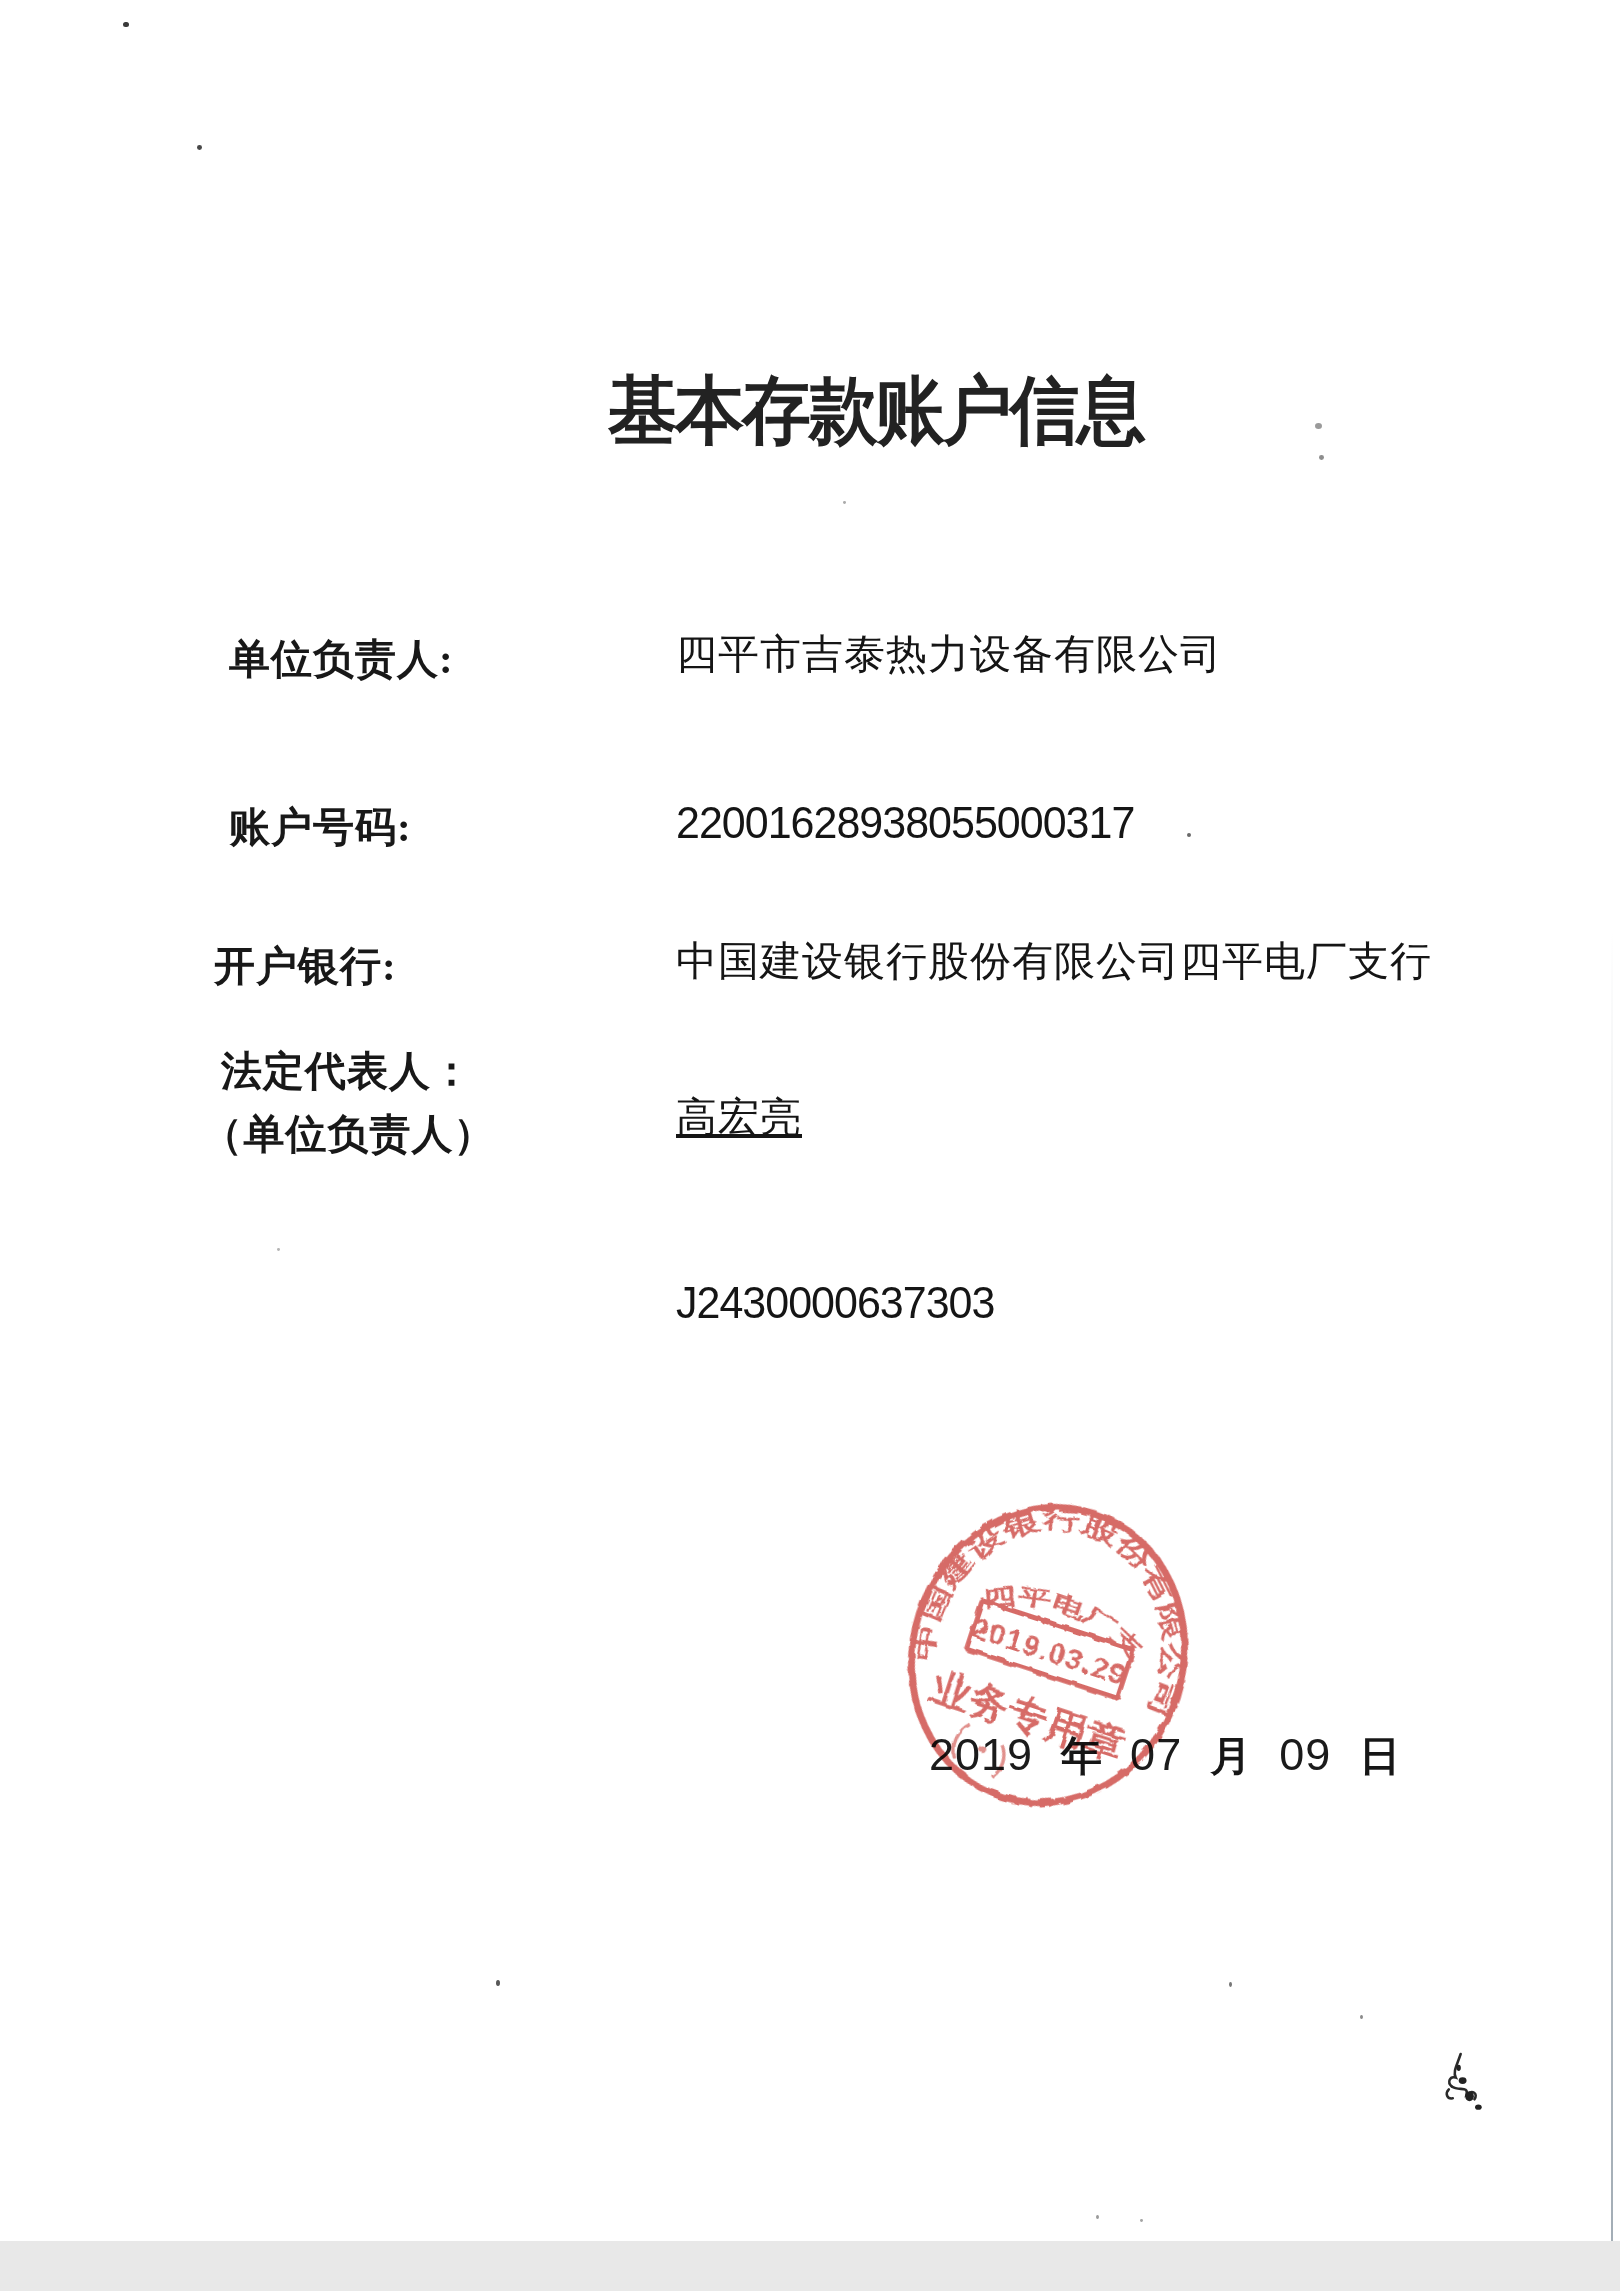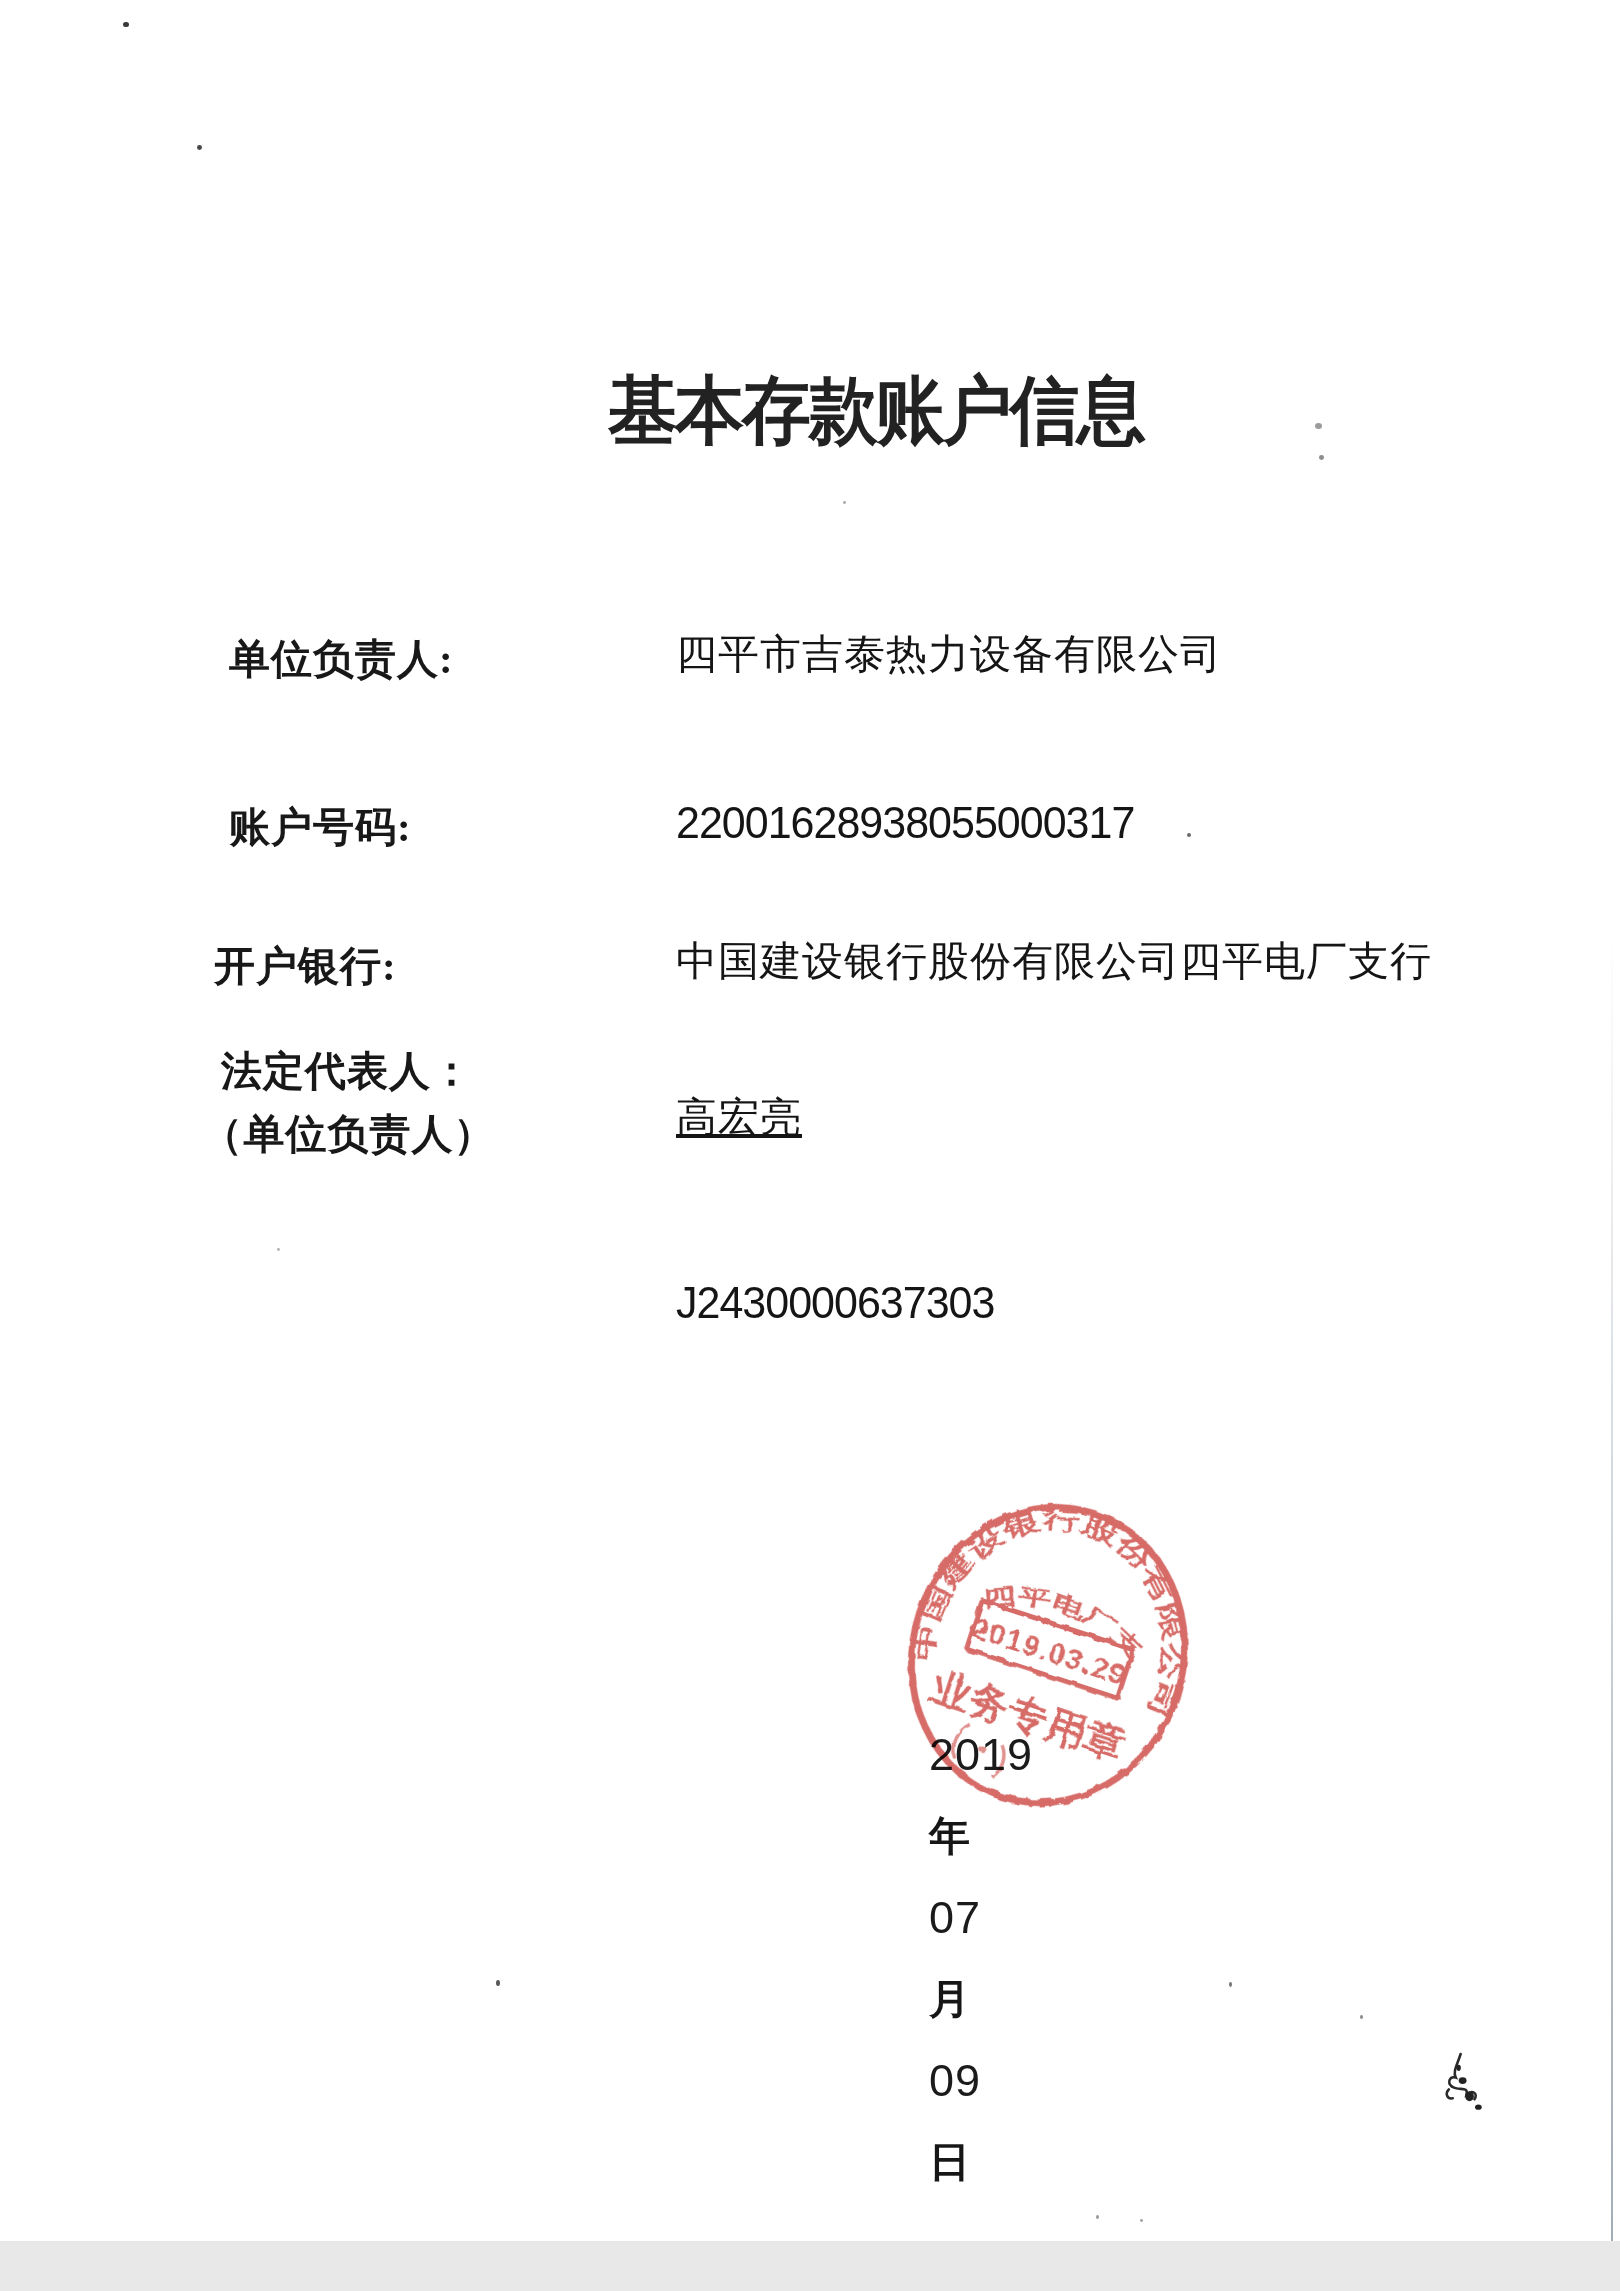--- a/index.html
+++ b/index.html
@@ -44,21 +44,20 @@
   .lbl4{left:221px;top:1051px;line-height:1.0;}
   .lbl4 .l2{display:block;margin-left:-19.6px;margin-top:21.6px;white-space:nowrap;}
   .val4{left:676px;top:1090px;text-decoration:underline;}
   .lbl5{left:214px;top:1280px;}
   .val5{left:676px;top:1277px;}
 
   .date-line{
     position:absolute;left:929px;top:1729px;
     display:flex;align-items:baseline;gap:28px;
     white-space:nowrap;
-    flex-direction:column;
   }
   .date-line .dnum{
     font-family:"Liberation Sans","DejaVu Sans",sans-serif;
     font-size:45px;color:#1b1b1b;letter-spacing:1px;
   }
   .date-line .dunit{
     font-size:41px;font-weight:600;color:#161616;
   }
 
   .stamp{

